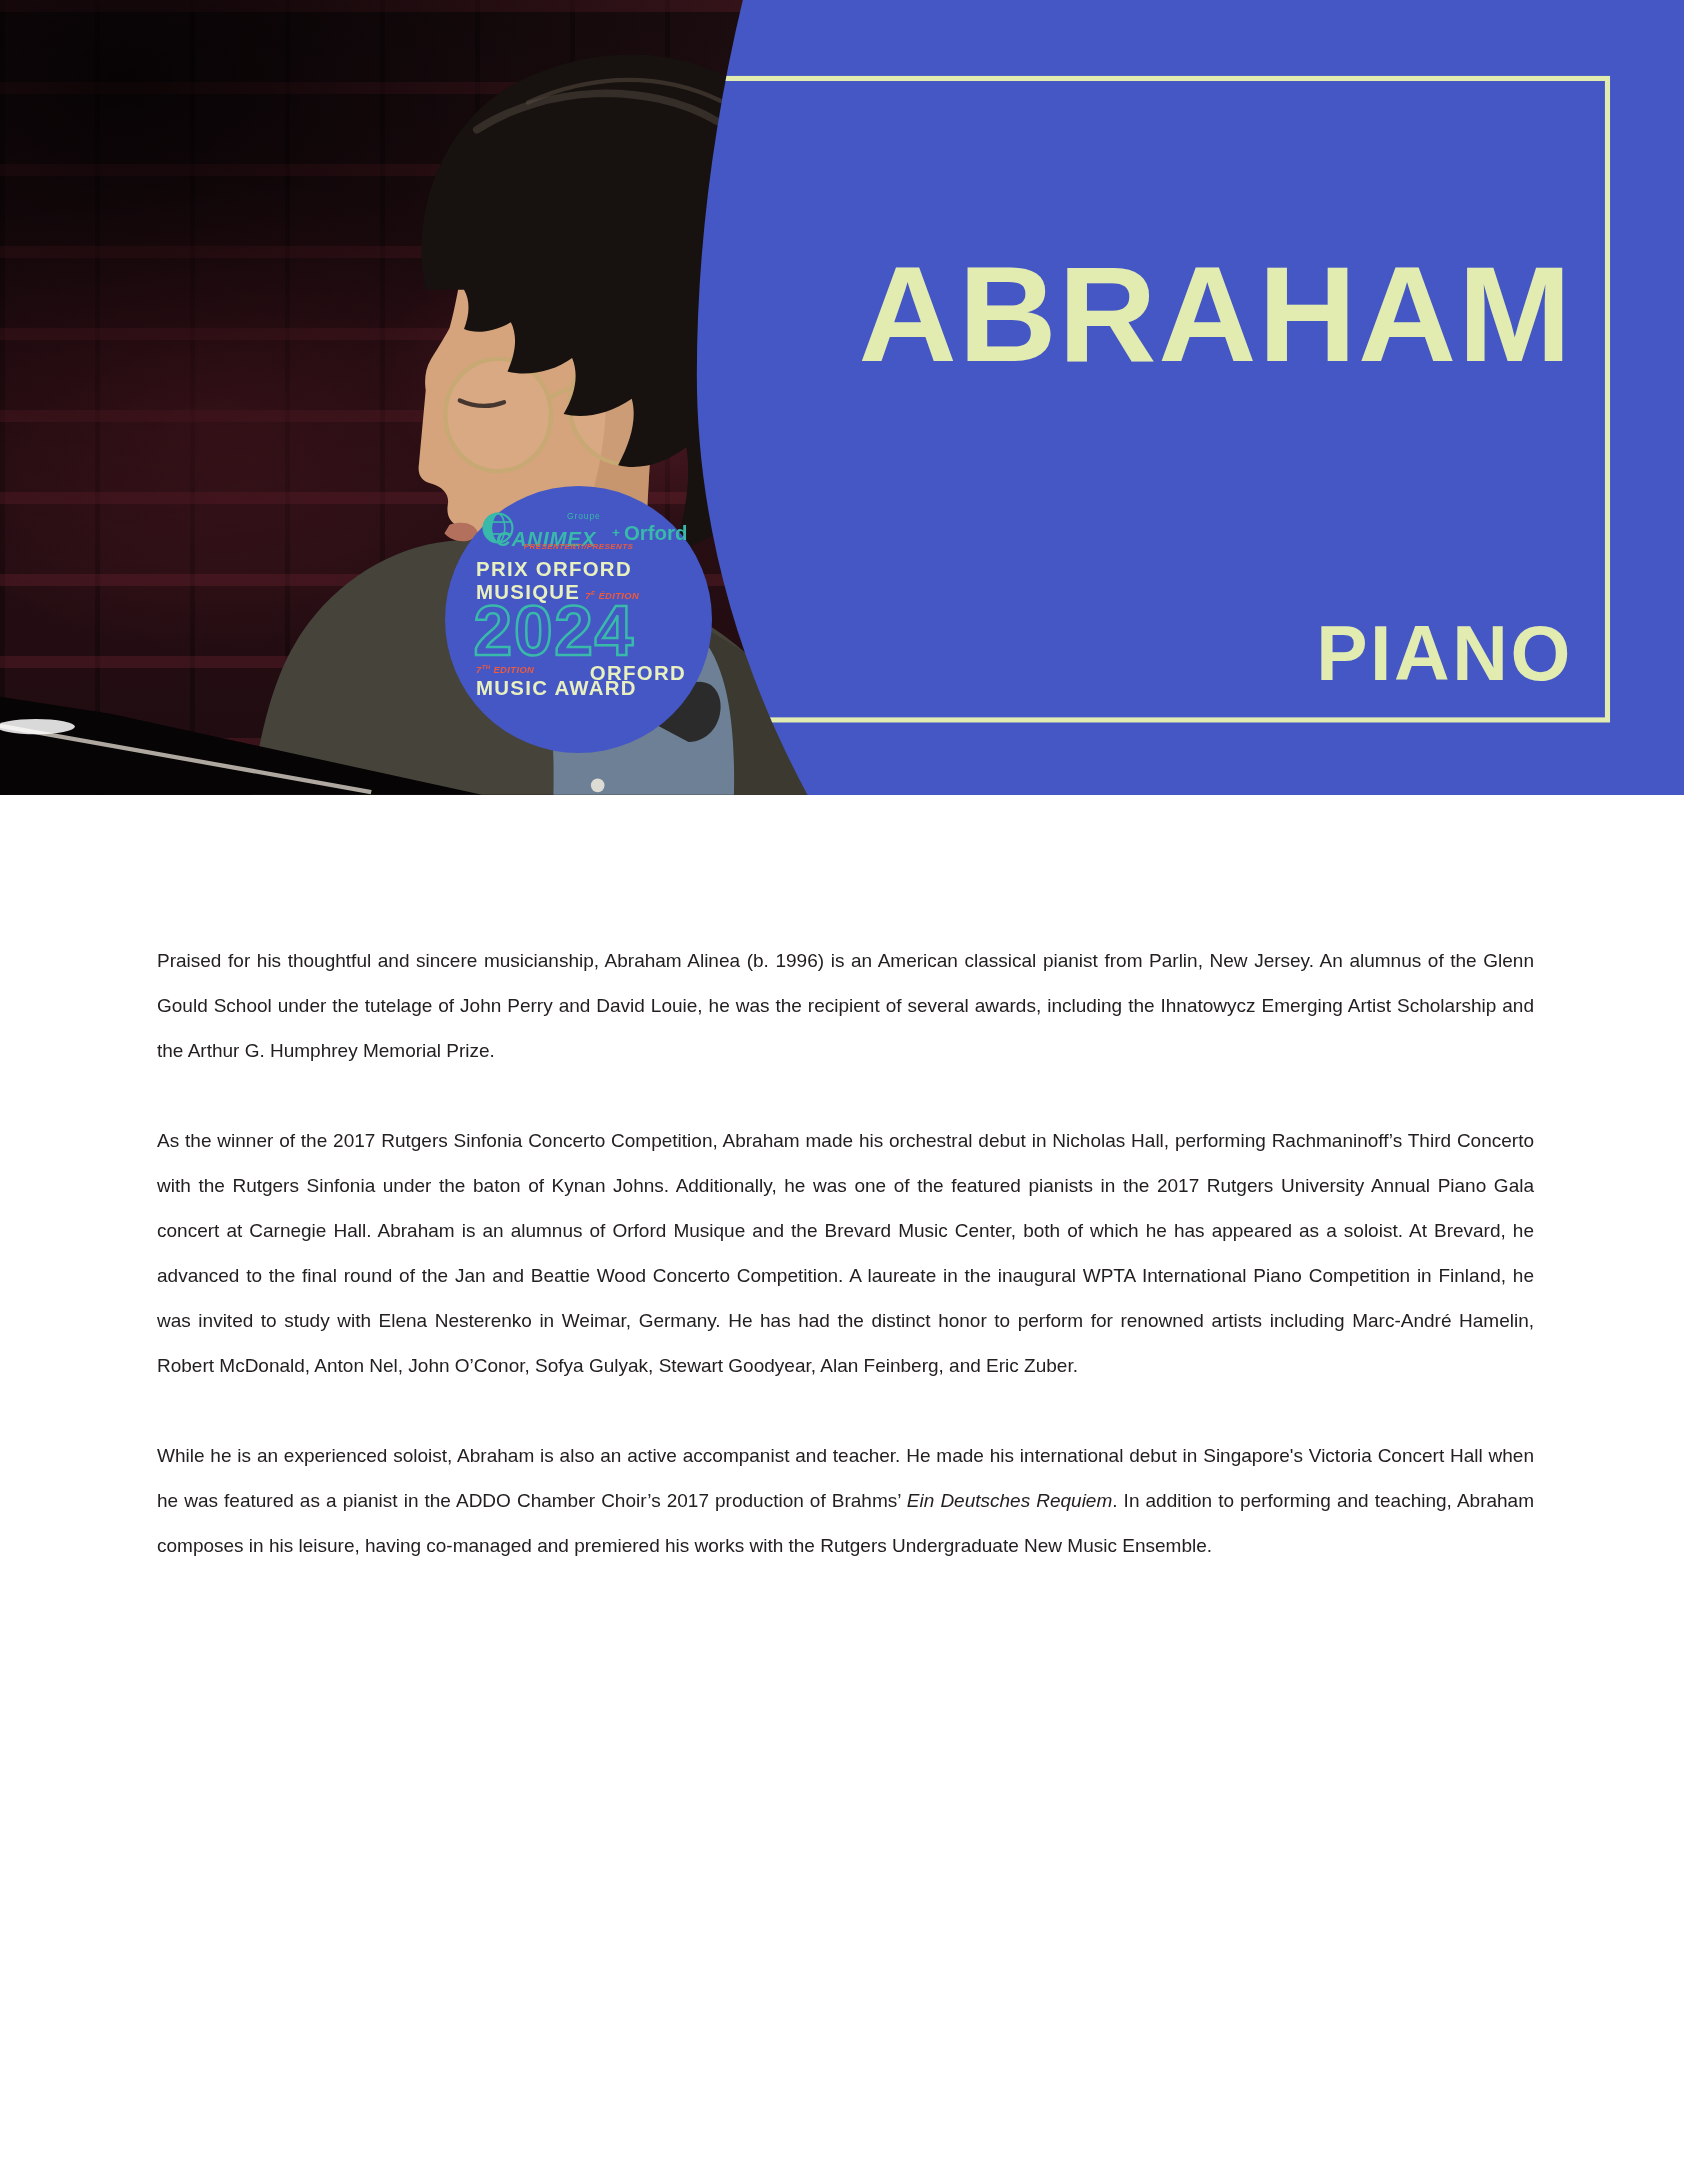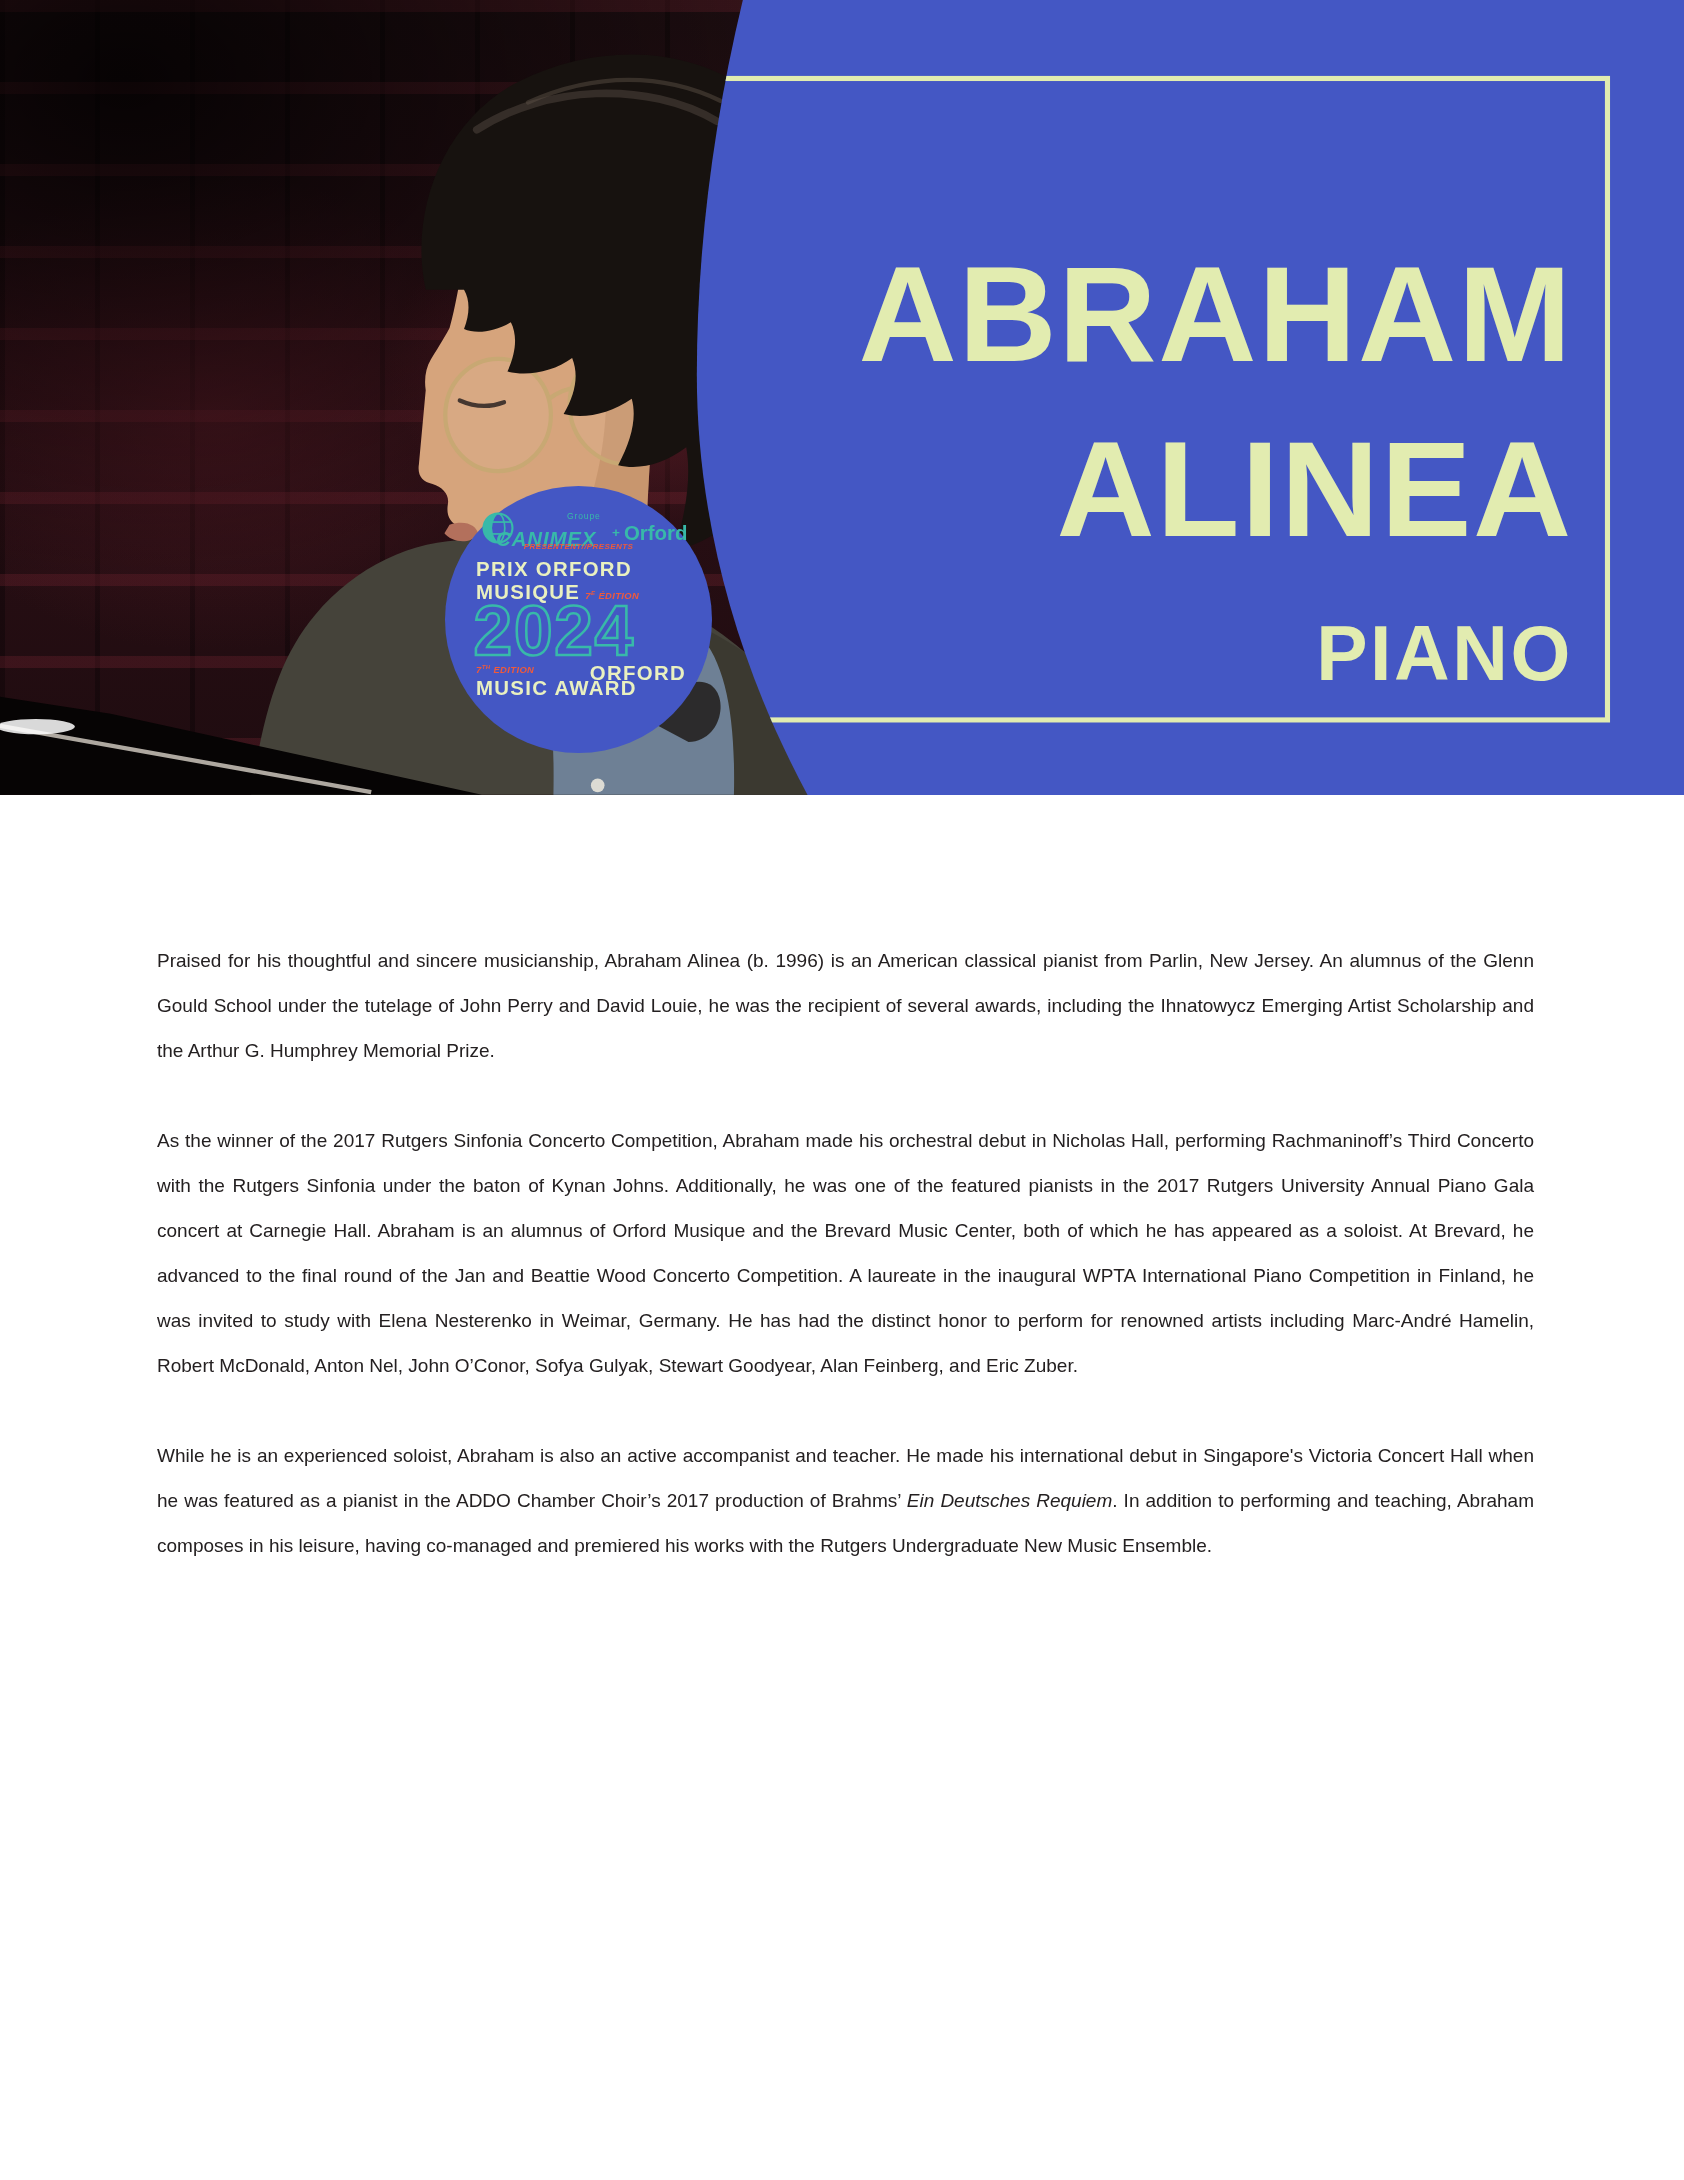--- a/index.html
+++ b/index.html
@@ -160,21 +160,20 @@
       </clipPath>
     </defs>
     <path d="M 872 0 C 836 150 818 300 818 440 C 818 600 860 770 948 933 L 1978 933 L 1978 0 Z" fill="#4457c4"></path>
     <g clip-path="url(#blobclip)">
       <rect x="757" y="92" width="1130" height="753" fill="none" stroke="#e2ecb0" stroke-width="6"></rect>
     </g>
   </svg>
 
   <div class="title">
     <div>ABRAHAM</div>
-    <div>ALINEA</div>
   </div>
   <div class="role">PIANO</div>
 
   <div class="badge">
     <div class="b-logo-row">
       <svg class="b-globe" width="34" height="34" viewBox="0 0 40 40">
         <circle cx="20" cy="20" r="17" fill="none" stroke="#38b9a9" stroke-width="2.5"></circle>
         <ellipse cx="20" cy="20" rx="8" ry="17" fill="none" stroke="#38b9a9" stroke-width="2"></ellipse>
         <line x1="4" y1="13" x2="36" y2="13" stroke="#38b9a9" stroke-width="2"></line>
         <line x1="4" y1="27" x2="36" y2="27" stroke="#38b9a9" stroke-width="2"></line>

